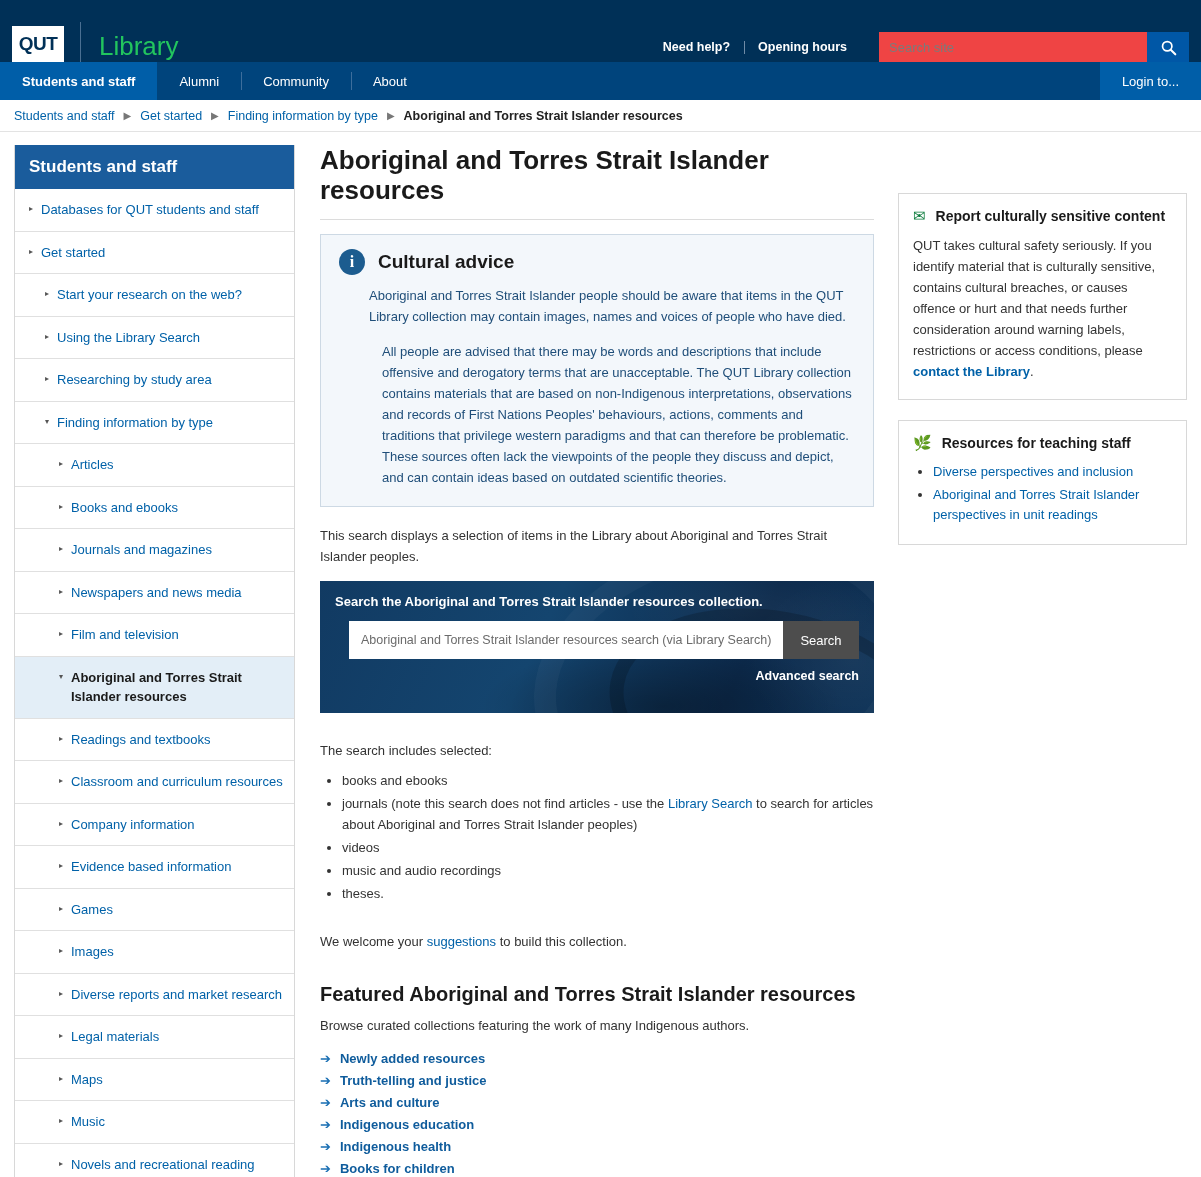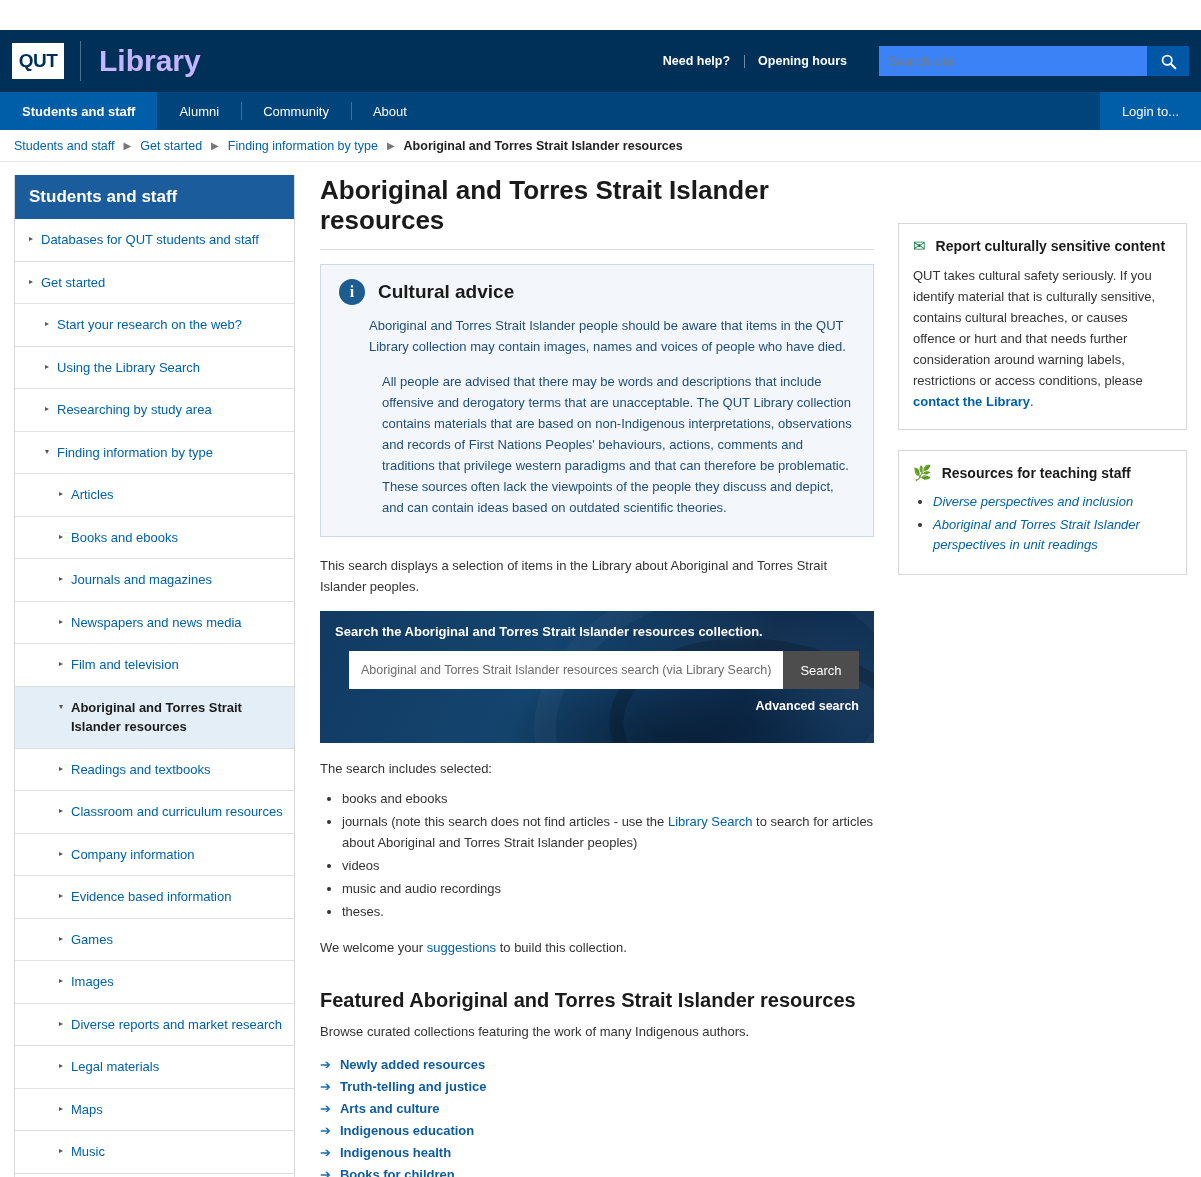--- a/index.html
+++ b/index.html
@@ -12,47 +12,46 @@
     font-size: 13px;
     color: #333333;
     overflow: hidden;
   }
 
   
   .topbar {
     height: 62px;
     background: #003057;
     display: flex;
-    align-items: center;
+    align-items: flex-end;
     padding: 0 12px 0 12px;
     position: relative;
-    margin-top: 30px;
   }
   .qut-logo {
     width: 52px;
     height: 36px;
     background: #ffffff;
     color: #003057;
     font-weight: bold;
     font-size: 19px;
     display: flex;
     align-items: center;
     justify-content: center;
     letter-spacing: -0.5px;
   }
   .logo-divider {
     width: 1px;
     height: 40px;
     background: #4a6f92;
     margin: 0 18px 0 16px;
   }
   .site-title {
-    color: #c4b5fd;
-    font-size: 30px;
-    font-weight: bold;
+    color: #22c55e;
+    font-size: 26px;
+    font-weight: normal;
     letter-spacing: 0px;
   }
   .top-right {
     margin-left: auto;
     display: flex;
     align-items: center;
     gap: 0;
   }
   .top-link {
     color: #ffffff;
@@ -79,21 +78,21 @@
     width: 310px;
     height: 30px;
   }
   .search-input {
     flex: 1;
     border: none;
     outline: none;
     padding: 0 10px;
     font-size: 13px;
     color: #333;
-    background: #3b82f6;
+    background: #ef4444;
     font-family: "Liberation Sans", sans-serif;
   }
   .search-input::placeholder { color: #7b7b7b; }
   .search-btn {
     width: 42px;
     background: #0057a6;
     border: none;
     cursor: pointer;
     display: flex;
     align-items: center;
@@ -334,21 +333,21 @@
     position: relative;
     z-index: 2;
   }
   .sp-adv a {
     color: #ffffff;
     font-size: 12.5px;
     font-weight: bold;
     text-decoration: none;
   }
 
-  .sec-p { font-size: 13px; margin: 16px 0 8px 0; line-height: 1.6; }
+  .sec-p { font-size: 13px; margin: 28px 0 8px 0; line-height: 1.6; }
   ul.bullets {
     margin: 6px 0 16px 0;
     padding-left: 22px;
   }
   ul.bullets li {
     font-size: 13px;
     line-height: 1.62;
     margin-bottom: 2px;
   }
   a.inline { color: #0061a8; text-decoration: none; }
@@ -391,21 +390,21 @@
     gap: 10px;
     margin-bottom: 10px;
   }
   .card-title {
     font-size: 14px;
     font-weight: bold;
     color: #1a1a1a;
     line-height: 1.3;
   }
   .card-body { font-size: 13px; line-height: 1.62; }
-  .card ul { margin: 2px 0 0 0; padding-left: 20px; font-style: italic; }
+  .card ul { margin: 2px 0 0 0; padding-left: 20px; }
   .card ul li { margin-bottom: 4px; line-height: 1.5; }
   .envelope { color: #0f7d3f; font-size: 15px; line-height: 1.2; }
   .leaf { color: #2e8b57; font-size: 15px; line-height: 1.2; }
 </style>
 </head>
 <body>
 
 <div class="topbar">
   <div class="qut-logo">QUT</div>
   <div class="logo-divider"></div>

